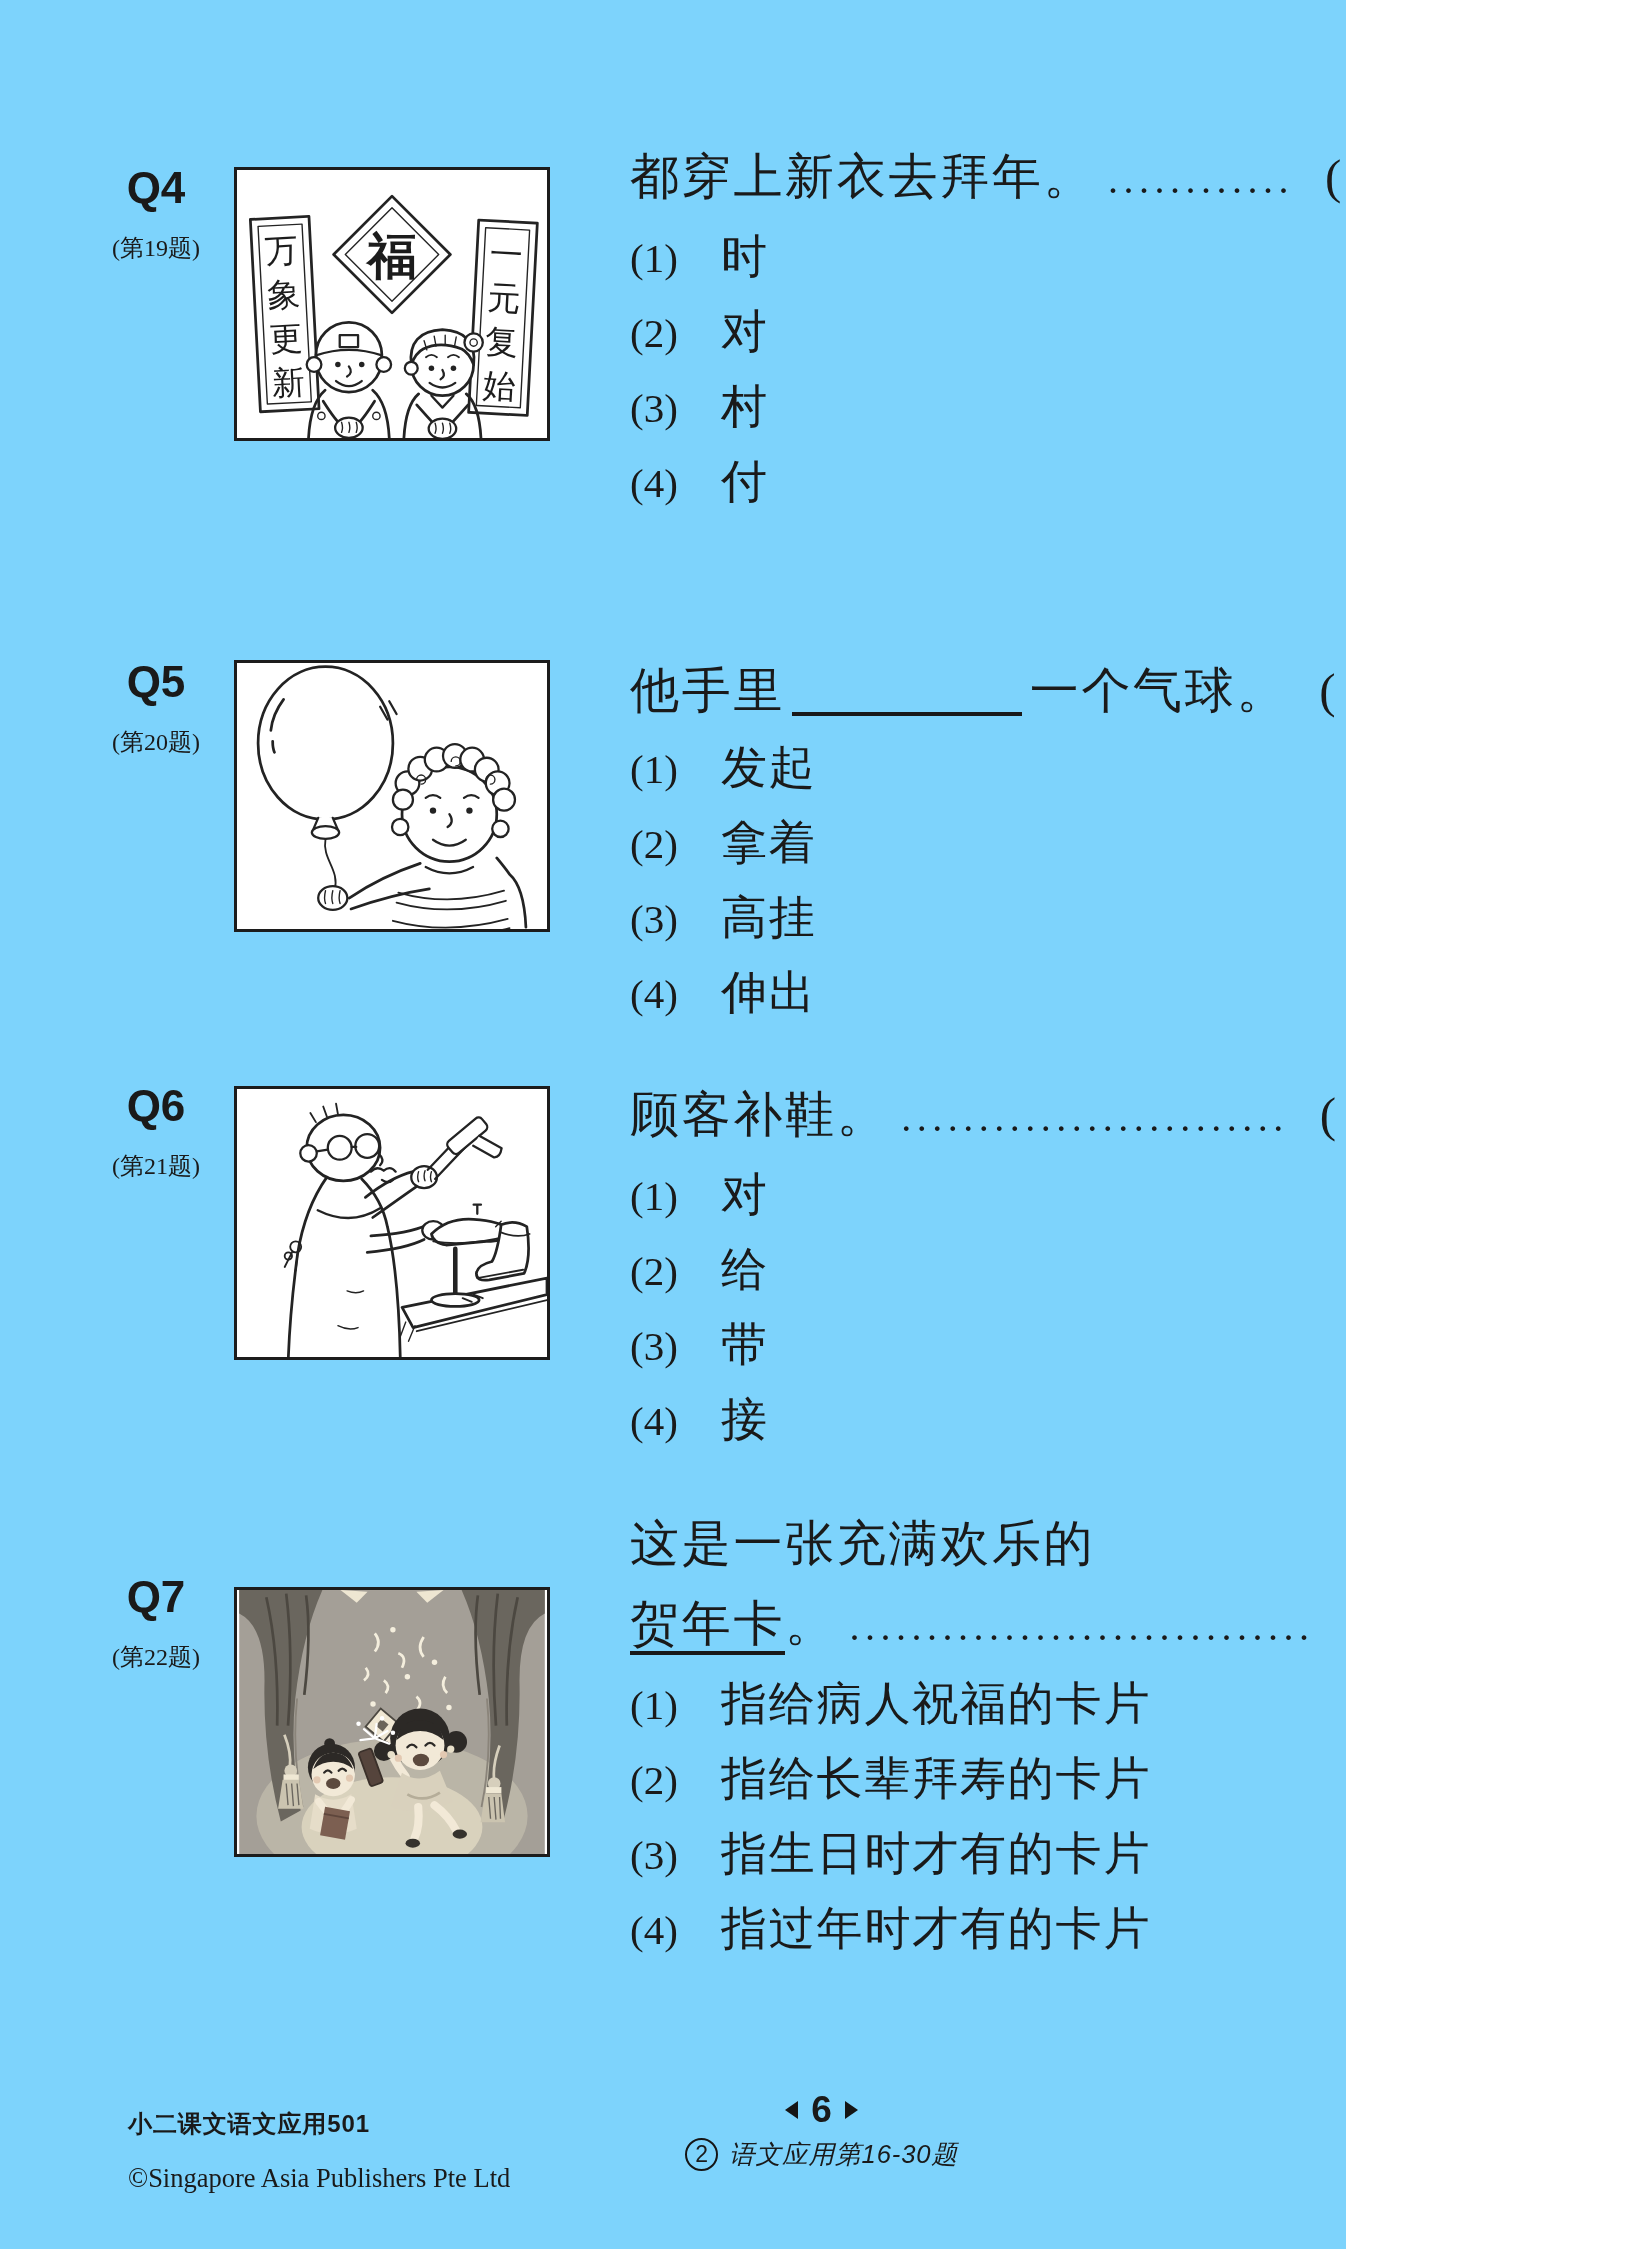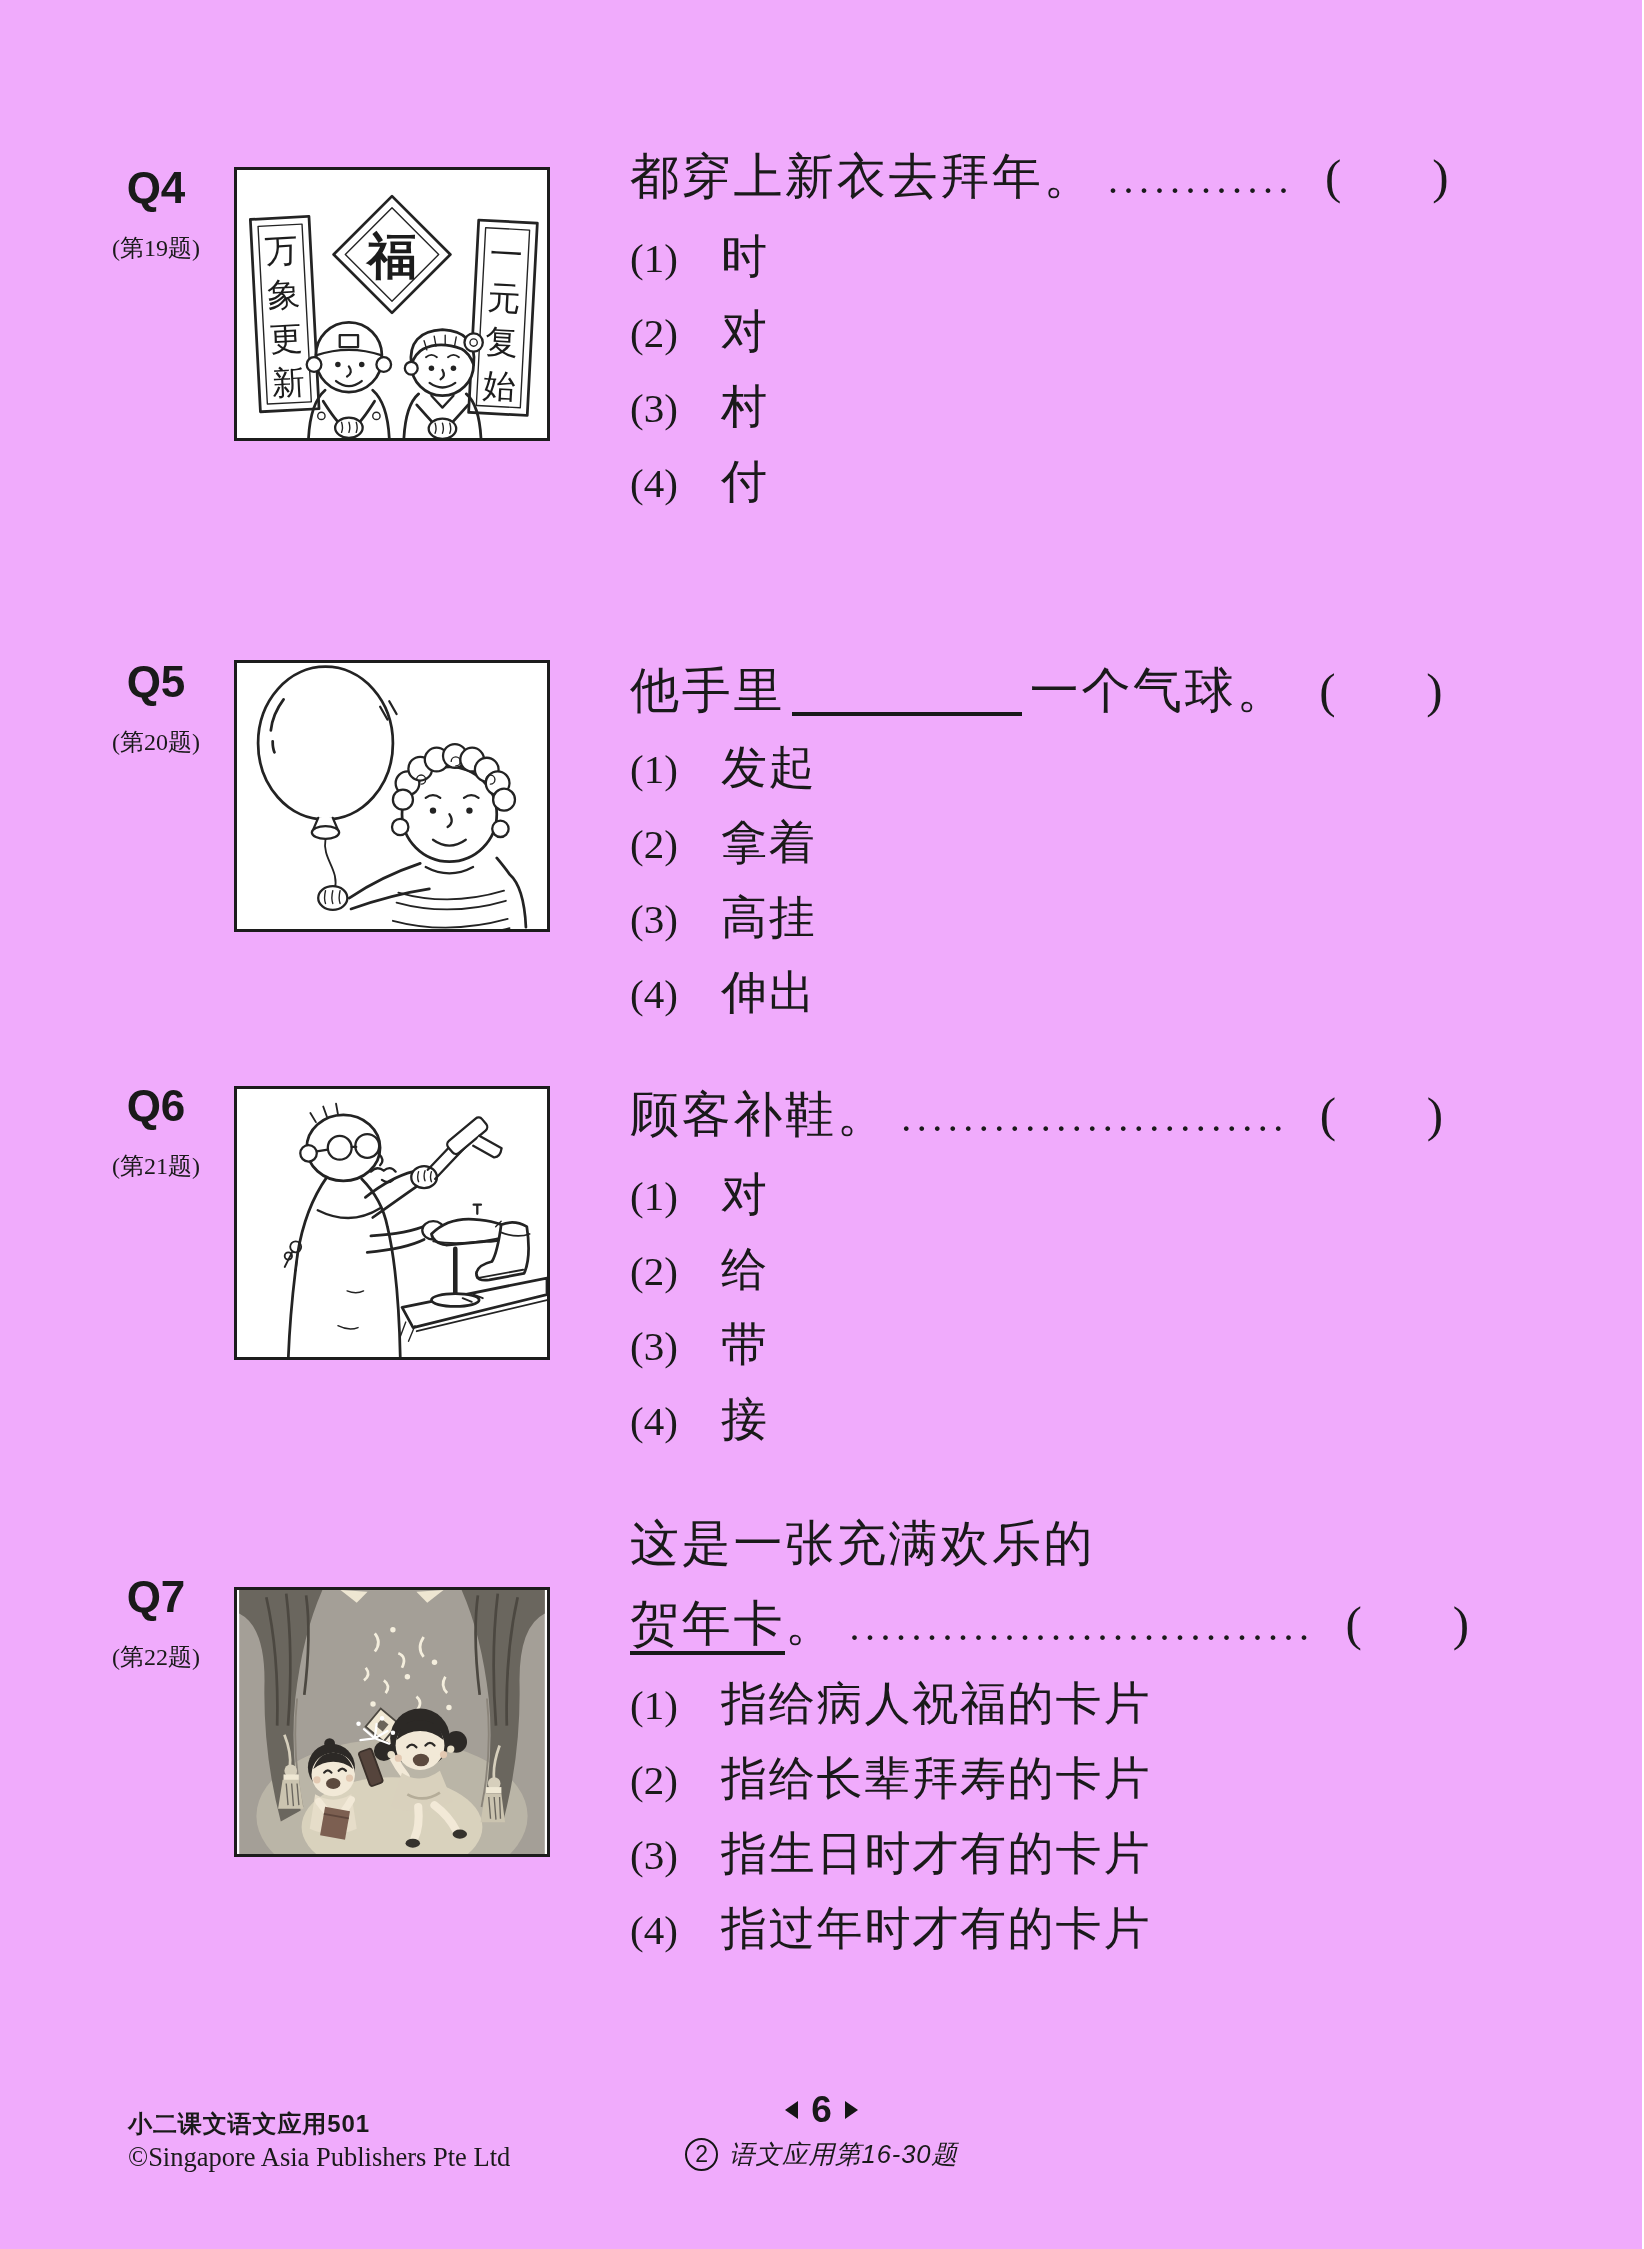--- a/index.html
+++ b/index.html
@@ -1,16 +1,16 @@
 <!DOCTYPE html>
 <html style="font-size:14.6px"><head>
 <meta charset="utf-8">
 <style>
   html,body{margin:0;padding:0;background:#ffffff;}
-  .page{position:relative;width:1642px;height:2250px;background:#f0abfc;
+  .page{position:relative;width:1346px;height:2250px;background:#7dd3fc;
         font-family:"Liberation Serif",serif;color:#1a1a1a;overflow:hidden;}
 
   .qlabel{position:absolute;left:90px;width:132px;text-align:center;}
   .qid{font-family:"Liberation Sans",sans-serif;font-weight:700;font-size:44px;line-height:1;}
   .qref{font-size:24px;margin-top:22px;white-space:nowrap;}
 
   .qimg{position:absolute;left:234px;width:316px;box-sizing:border-box;
         border:3.7px solid #1c1c1c;background:#fff;}
   .qimg svg{display:block;width:100%;height:100%;}
 
@@ -22,21 +22,21 @@
   .dots{font-size:40px;letter-spacing:5.5px;margin-left:12.8px;}
   .paren{font-size:49px;}
   .ml{margin-left:31px;}
   .gap{display:inline-block;width:88px;}
   .ul{border-bottom:4.6px solid #191919;padding-bottom:0;}
   .opt{font-size:46px;line-height:73px;white-space:nowrap;letter-spacing:1.8px;}
   .optnum{display:inline-block;width:91px;font-size:41px;letter-spacing:0;}
 
   .footer-left{position:absolute;left:128px;top:2108px;}
   .f-title{font-family:"Liberation Sans",sans-serif;font-weight:700;font-size:24px;letter-spacing:0.9px;}
-  .f-copy{font-size:26.5px;margin-top:2px;}
+  .f-copy{font-size:26.5px;margin-top:23px;}
   .footer-center{position:absolute;left:680px;top:2091px;width:283px;}
   .f-page{display:flex;align-items:center;justify-content:center;gap:12.8px;}
   .f-num{font-family:"Liberation Sans",sans-serif;font-weight:700;font-size:37px;line-height:1;}
   .tri-l{width:0;height:0;border:9.1px solid transparent;border-left:none;border-right:13.7px solid #151515;}
   .tri-r{width:0;height:0;border:9.1px solid transparent;border-right:none;border-left:13.7px solid #151515;}
   .f-note{display:flex;align-items:center;justify-content:center;gap:11px;margin-top:9.1px;}
   .f-badge{box-sizing:border-box;width:33px;height:33px;border:2.7px solid #151515;border-radius:50%;
            font-family:"Liberation Sans",sans-serif;font-size:23px;
            display:flex;align-items:center;justify-content:center;}
   .f-note-text{font-family:"Liberation Sans",sans-serif;font-size:25.6px;letter-spacing:0.9px;white-space:nowrap;font-style:italic;}

